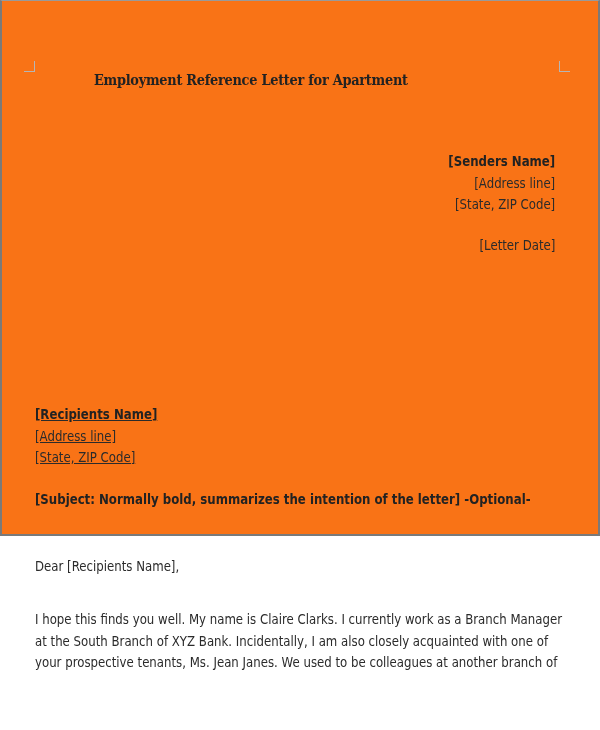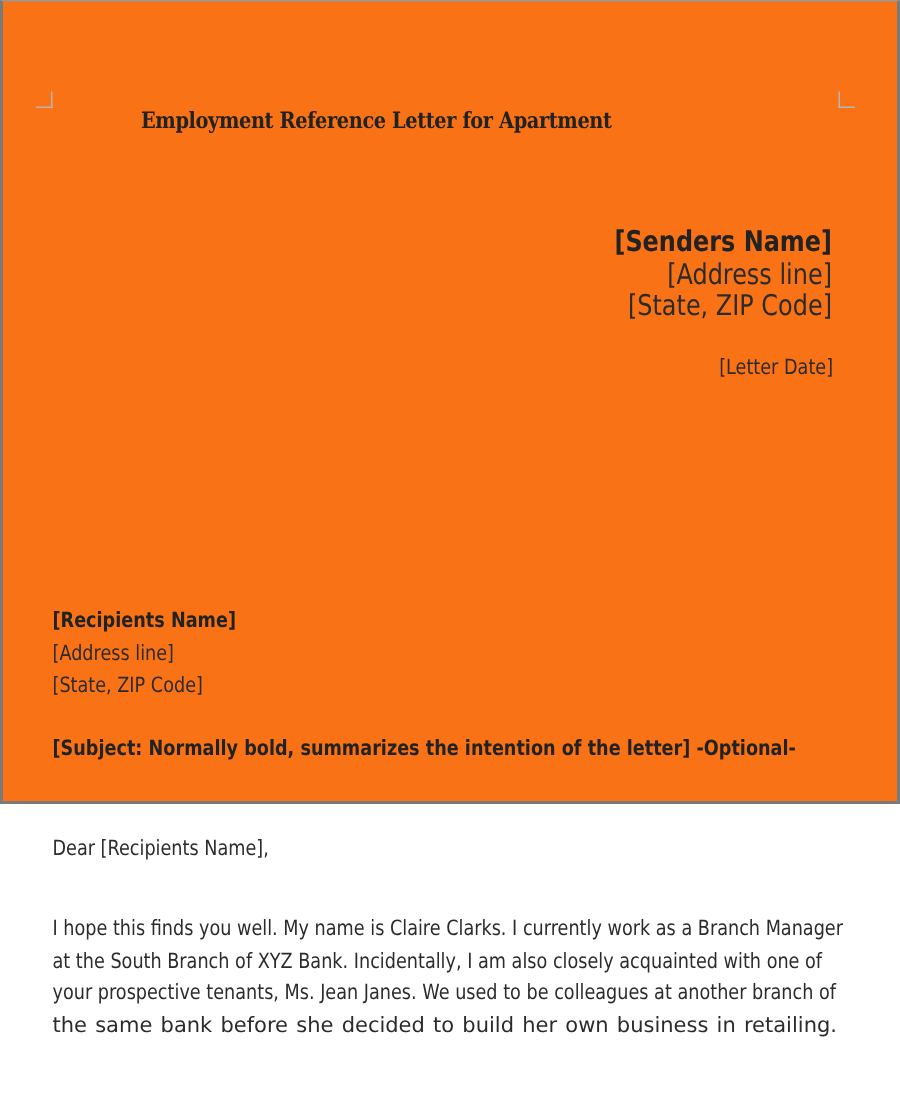--- a/index.html
+++ b/index.html
@@ -20,25 +20,25 @@
     .corner.tr { left: 557px; top: 60px; border-width: 0 0 1px 1px; }
     .title {
       position: absolute; left: 92px; top: 70px;
       font-family: "DejaVu Serif", serif; font-weight: bold;
       font-size: 15px; letter-spacing: -0.3px; color: #222;
       transform: scaleX(0.86); transform-origin: left center;
       white-space: nowrap;
     }
     .sans { font-family: "DejaVu Sans", sans-serif; }
     .cond { transform: scaleX(0.84); white-space: nowrap; }
-    .sender { position: absolute; right: 43px; top: 150px; text-align: right; font-size: 19px; line-height: 21.5px; }
+    .sender { position: absolute; right: 43px; top: 150px; text-align: right; font-size: 14px; line-height: 21.5px; }
     .sender .line { display: block; transform-origin: right center; }
     .date { position: absolute; right: 43px; top: 236px; font-size: 14px; transform-origin: right center; }
     .bold { font-weight: bold; color: #222; }
-    .recipient { position: absolute; left: 33px; top: 403px; font-size: 14px; line-height: 21.5px; }
+    .recipient { position: absolute; left: 33px; top: 403px; font-size: 14px; line-height: 21.5px; text-decoration: underline; }
     .recipient .line { display: block; transform-origin: left center; }
     .subject { position: absolute; left: 33px; top: 490px; font-size: 14px; transform-origin: left center; }
     .greeting { position: absolute; left: 33px; top: 557px; font-size: 14px; transform-origin: left center; }
     .body-p {
       position: absolute; left: 33px; top: 608px; width: 523px;
       font-size: 14px; line-height: 21.5px;
     }
     .body-p .line { display: block; transform-origin: left center; white-space: nowrap; }
     .body-p .just { display: flex; justify-content: space-between; transform: none; }
   </style>
@@ -65,29 +65,14 @@
   </div>
 
   <div class="subject sans cond bold">[Subject: Normally bold, summarizes the intention of the letter] -Optional-</div>
 
   <div class="greeting sans cond">Dear [Recipients Name],</div>
 
   <div class="body-p sans">
     <span class="line cond">I hope this finds you well. My name is Claire Clarks. I currently work as a Branch Manager</span>
     <span class="line cond">at the South Branch of XYZ Bank. Incidentally, I am also closely acquainted with one of</span>
     <span class="line cond">your prospective tenants, Ms. Jean Janes. We used to be colleagues at another branch of</span>
-    <span class="line just">
-      <span>the</span>
-      <span>same</span>
-      <span>bank</span>
-      <span>before</span>
-      <span>she</span>
-      <span>decided</span>
-      <span>to</span>
-      <span>build</span>
-      <span>her</span>
-      <span>own</span>
-      <span>business</span>
-      <span>in</span>
-      <span>retailing.</span>
-    </span>
   </div>
 </div>
 
 </body></html>

